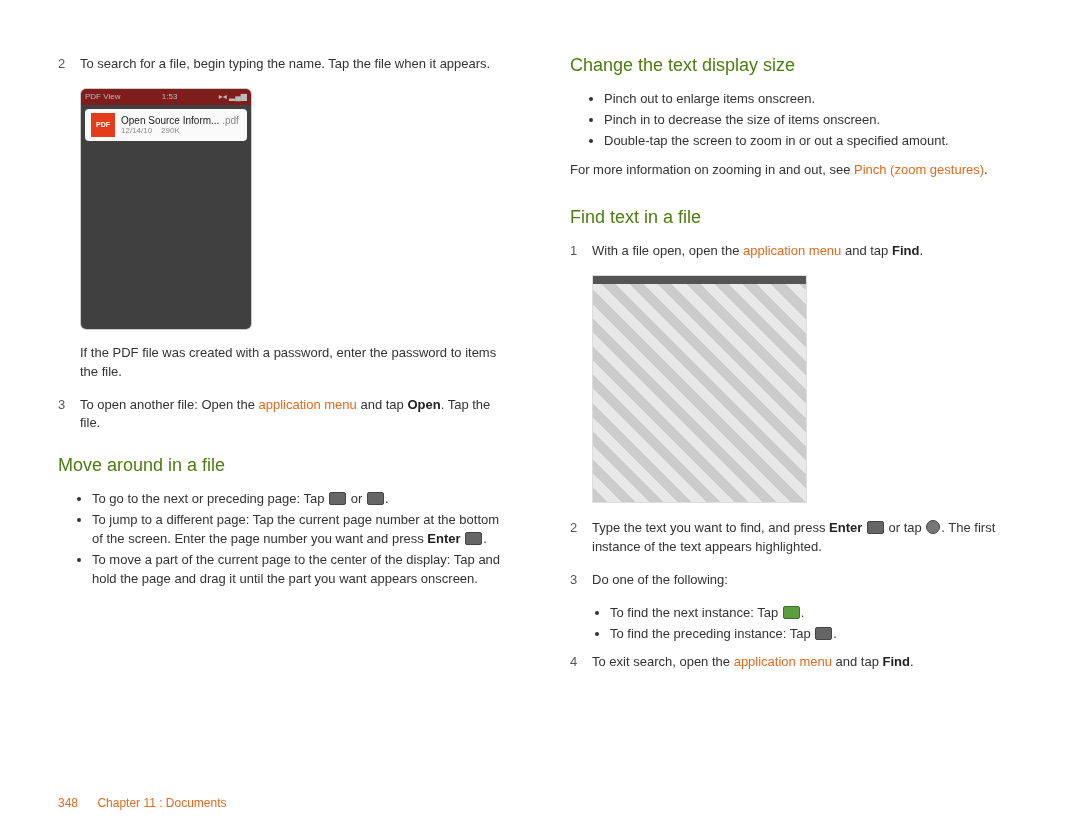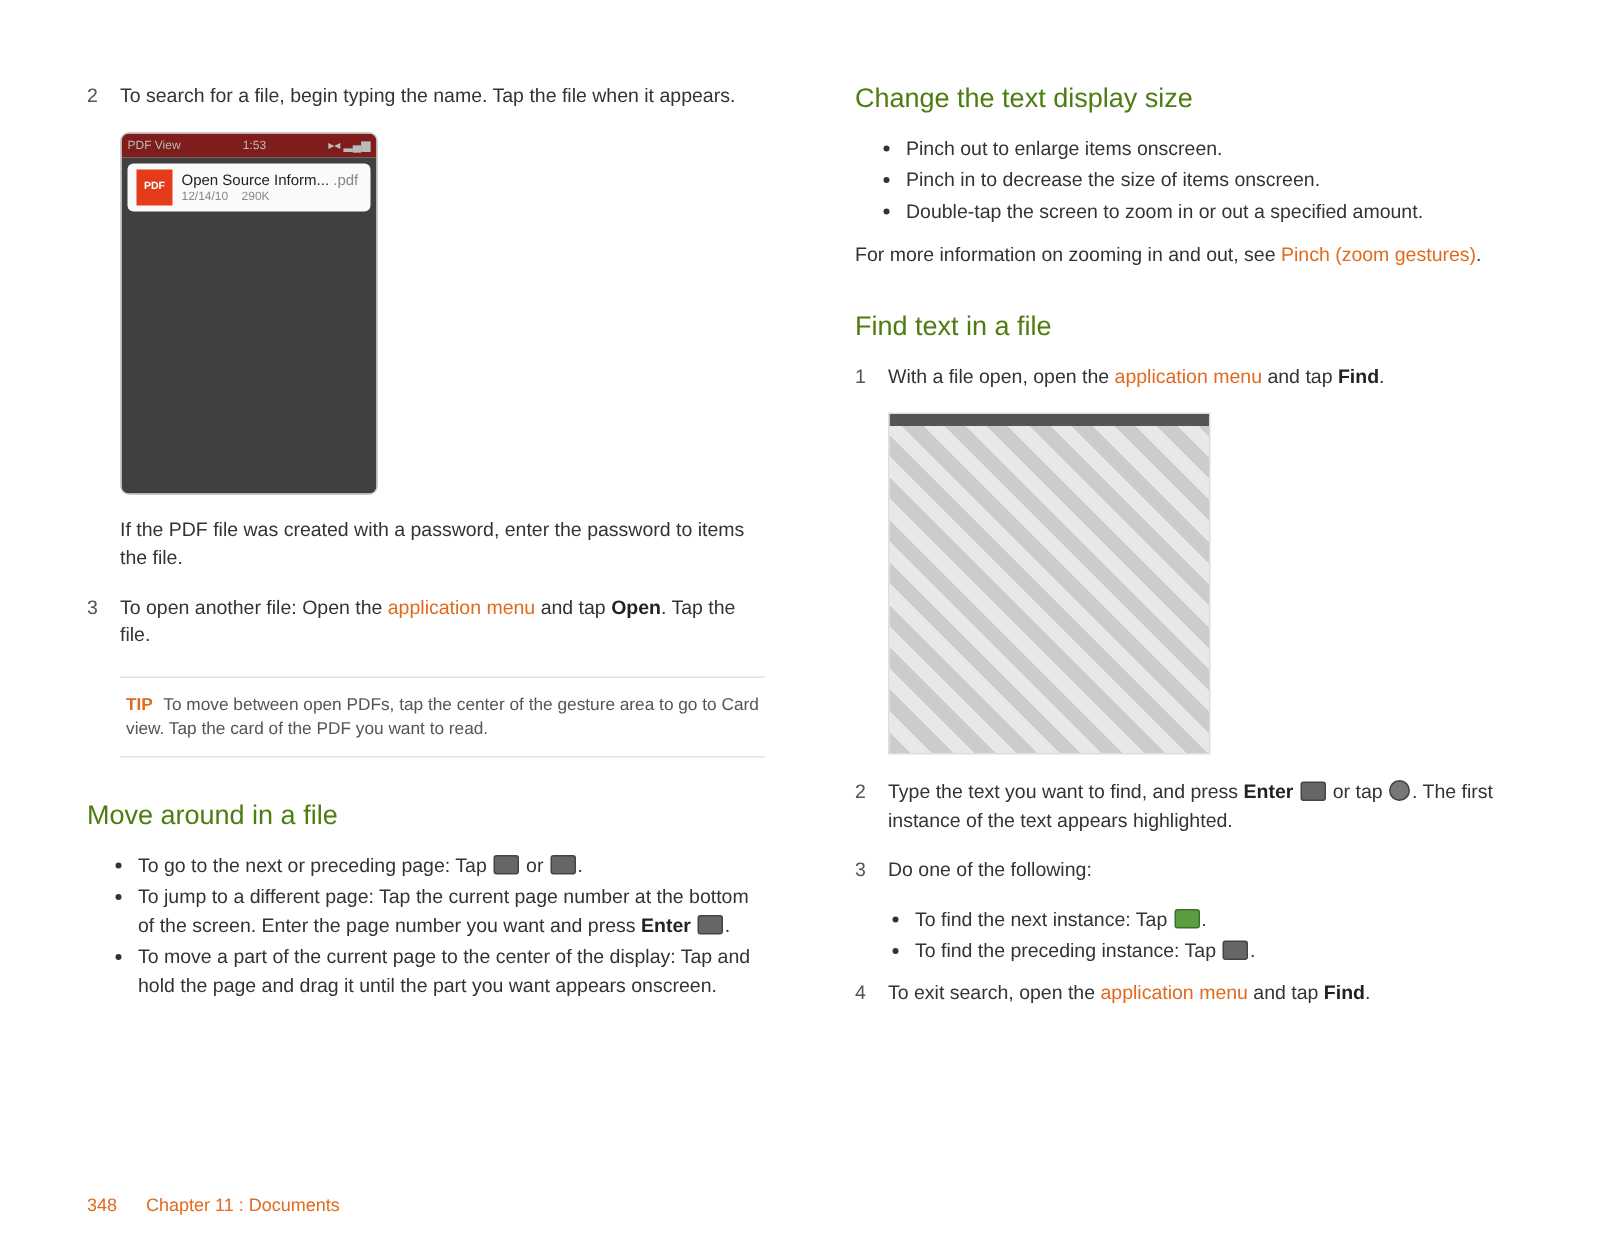--- a/index.html
+++ b/index.html
@@ -115,24 +115,20 @@
 
     <div class="indent-body">If the PDF file was created with a password, enter the password to items the file.</div>
 
     <div class="step">
       <div class="step-num">3</div>
       <div class="step-body">
         <span>To open another file: Open the </span><span class="link">application menu</span><span> and tap </span><b>Open</b><span>. Tap the file.</span>
       </div>
     </div>
 
-    <div class="tip-box">
-      <span class="tip-label">TIP</span>
-      <span>To move between open PDFs, tap the center of the gesture area to go to Card view. Tap the card of the PDF you want to read.</span>
-    </div>
 
     <h2>Move around in a file</h2>
     <ul class="bullets">
       <li>
         <span>To go to the next or preceding page: Tap</span>
         <span class="inline-icon"></span>
         <span>or</span>
         <span class="inline-icon"></span><span>.</span>
       </li>
       <li>

